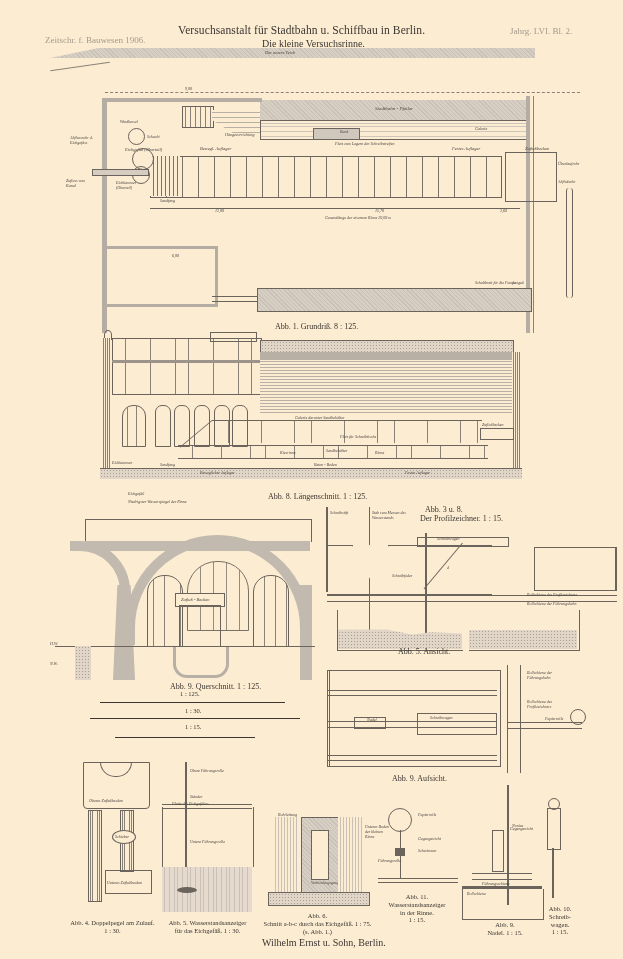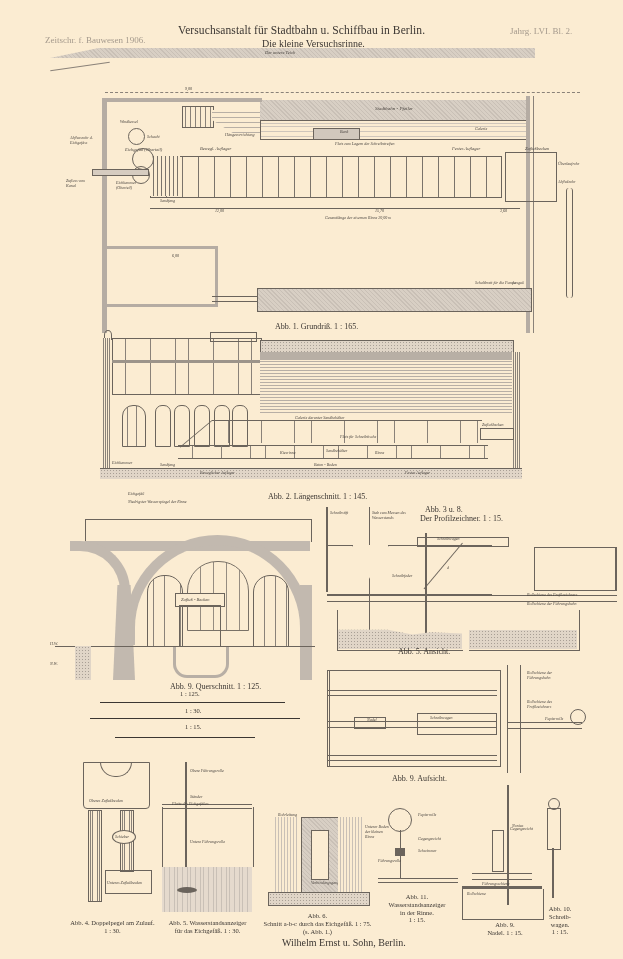--- a/index.html
+++ b/index.html
@@ -81,21 +81,21 @@
 
   <div class="abs" style="left:516px;top:140px;width:5px;height:110px;border-left:0.6px solid #6b645c;border-right:0.6px solid #6b645c;border-radius:3px;"></div>
 
   <div class="abs" style="left:52px;top:198px;width:110px;height:55px;border:3px solid #b5aca3;border-bottom-width:3px;"></div>
   <div class="abs lbl" style="left:122px;top:205px;">6,00</div>
   <div class="abs" style="left:162px;top:248px;width:45px;height:4px;border-top:0.6px solid #6b645c;border-bottom:0.6px solid #6b645c;"></div>
   <div class="abs hatch" style="left:207px;top:240px;width:273px;height:22px;border:0.6px solid #6b645c;"></div>
   <div class="abs lbl" style="left:425px;top:232px;">Schaltbrett für die Pumpe</div>
   <div class="abs lbl" style="left:462px;top:232px;">Ausguß</div>
 </div>
-<div class="abs cap" style="left:275px;top:322px;">Abb. 1. Grundriß. 1 : 165.</div>
+<div class="abs cap" style="left:275px;top:322px;">Abb. 1. Grundriß. 8 : 125.</div>
 
 <div class="abs" style="left:100px;top:330px;width:422px;height:150px;">
   <div class="abs" style="left:4px;top:0;width:6px;height:8px;border:0.6px solid #6b645c;border-radius:50% 50% 0 0;"></div>
   <div class="abs" style="left:2px;top:8px;width:9px;height:130px;background:repeating-linear-gradient(90deg,#fbecd2 0 1.4px,#8a8279 1.4px 2px);"></div>
   <div class="abs" style="left:12px;top:8px;width:148px;height:55px;border:0.6px solid #6b645c;background:repeating-linear-gradient(90deg,#fbecd2 0 12px,#8a8279 12px 12.6px);"></div>
   <div class="abs" style="left:12px;top:30px;width:148px;height:3px;background:#9c948a;"></div>
   <div class="abs" style="left:110px;top:2px;width:45px;height:8px;border:0.6px solid #6b645c;"></div>
 
   <div class="abs stipple" style="left:160px;top:10px;width:252px;height:12px;border:0.6px solid #6b645c;"></div>
   <div class="abs" style="left:160px;top:22px;width:252px;height:8px;background:#b8afa5;"></div>
@@ -122,21 +122,21 @@
   <div class="abs lbl" style="left:275px;top:120px;">Rinne</div>
   <div class="abs lbl" style="left:12px;top:130px;">Eichkammer</div>
   <div class="abs lbl" style="left:60px;top:132px;">Sandfang</div>
   <div class="abs lbl" style="left:214px;top:132px;">Beton - Boden</div>
   <div class="abs stipple" style="left:0;top:138px;width:422px;height:10px;border-top:0.6px solid #6b645c;"></div>
   <div class="abs lbl" style="left:100px;top:140px;">Beweglicher Auflager</div>
   <div class="abs lbl" style="left:305px;top:140px;">Festes Auflager</div>
 </div>
 <div class="abs lbl" style="left:128px;top:491px;">Eichgefäß</div>
 <div class="abs lbl" style="left:128px;top:499px;">Niedrigster Wasserspiegel der Rinne</div>
-<div class="abs cap" style="left:268px;top:492px;">Abb. 2. Längenschnitt. 1 : 145.</div>
+<div class="abs cap" style="left:268px;top:492px;">Abb. 8. Längenschnitt. 1 : 125.</div>
 
 <div class="abs" style="left:55px;top:515px;width:260px;height:165px;">
   <div class="abs" style="left:30px;top:4px;width:225px;height:22px;border:0.6px solid #6b645c;border-bottom:none;"></div>
   <div class="abs" style="left:30px;top:26px;width:225px;height:10px;background:#c2b9af;"></div>
 
   <div class="abs" style="left:70px;top:20px;width:185px;height:110px;border:10px solid #c2b9af;border-bottom:none;border-radius:110px 110px 0 0;box-sizing:border-box;"></div>
   <div class="abs" style="left:15px;top:26px;width:60px;height:50px;border:10px solid #c2b9af;border-bottom:none;border-left:none;border-radius:0 60px 0 0;box-sizing:border-box;"></div>
 
   <div class="abs" style="left:58px;top:70px;width:22px;height:95px;background:#c2b9af;clip-path:polygon(20% 0,80% 0,100% 100%,0 100%);"></div>
   <div class="abs" style="left:245px;top:70px;width:12px;height:95px;background:#c2b9af;"></div>
@@ -297,13 +297,13 @@
   <div class="abs lbl" style="left:-30px;top:28px;">Gegengewicht</div>
   <div class="abs" style="left:12px;top:50px;width:2px;height:50px;background:#6b645c;"></div>
 </div>
 <div class="abs cap-sm" style="left:540px;top:905px;width:40px;">
   <div>Abb. 10.</div>
   <div>Schreib-</div>
   <div>wagen.</div>
   <div>1 : 15.</div>
 </div>
 
-<div class="abs publisher" style="left:262px;top:937px;margin-left:20px;">Wilhelm Ernst u. Sohn, Berlin.</div>
+<div class="abs publisher" style="left:262px;top:937px;">Wilhelm Ernst u. Sohn, Berlin.</div>
 
 </body></html>

